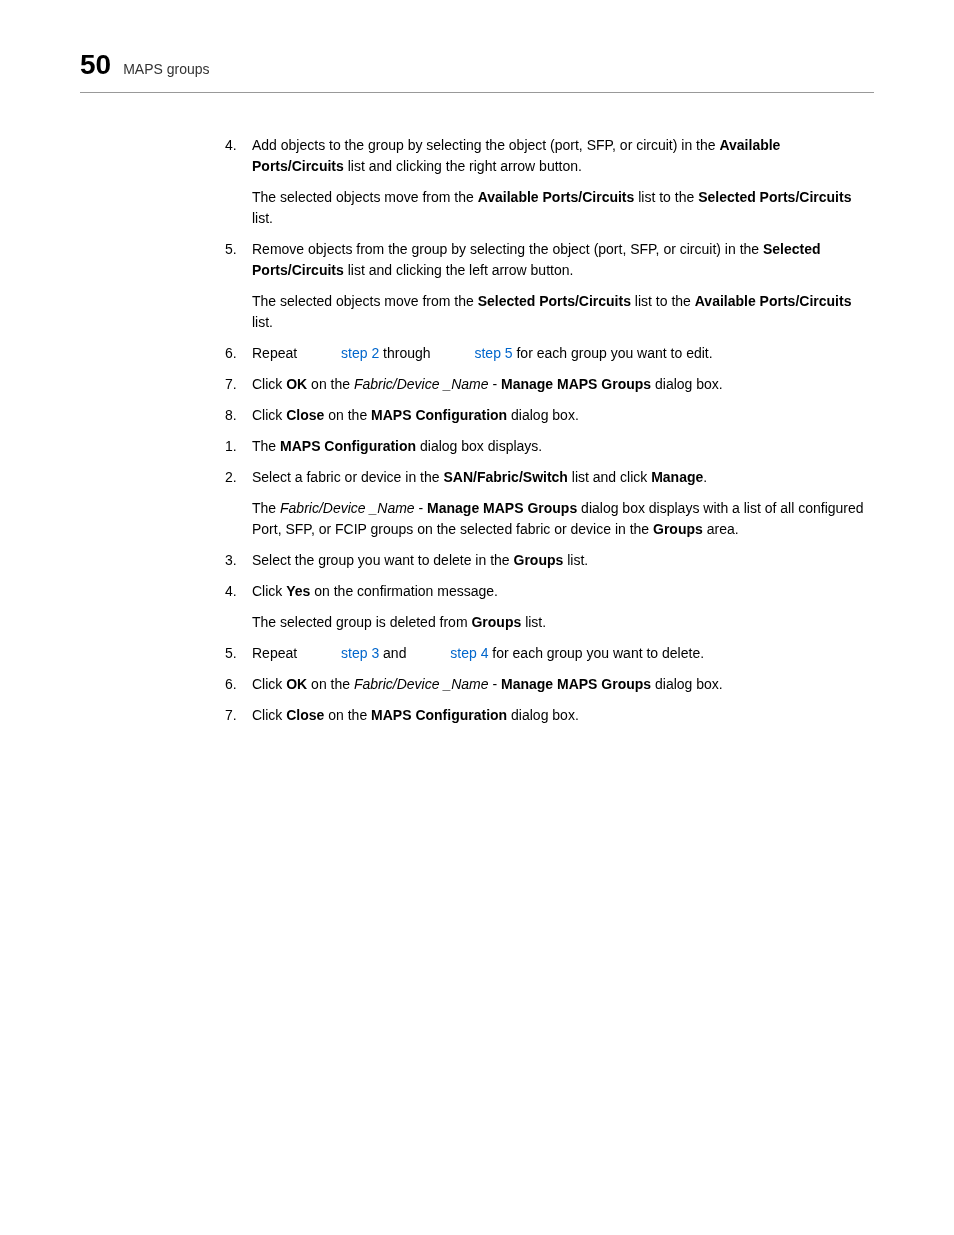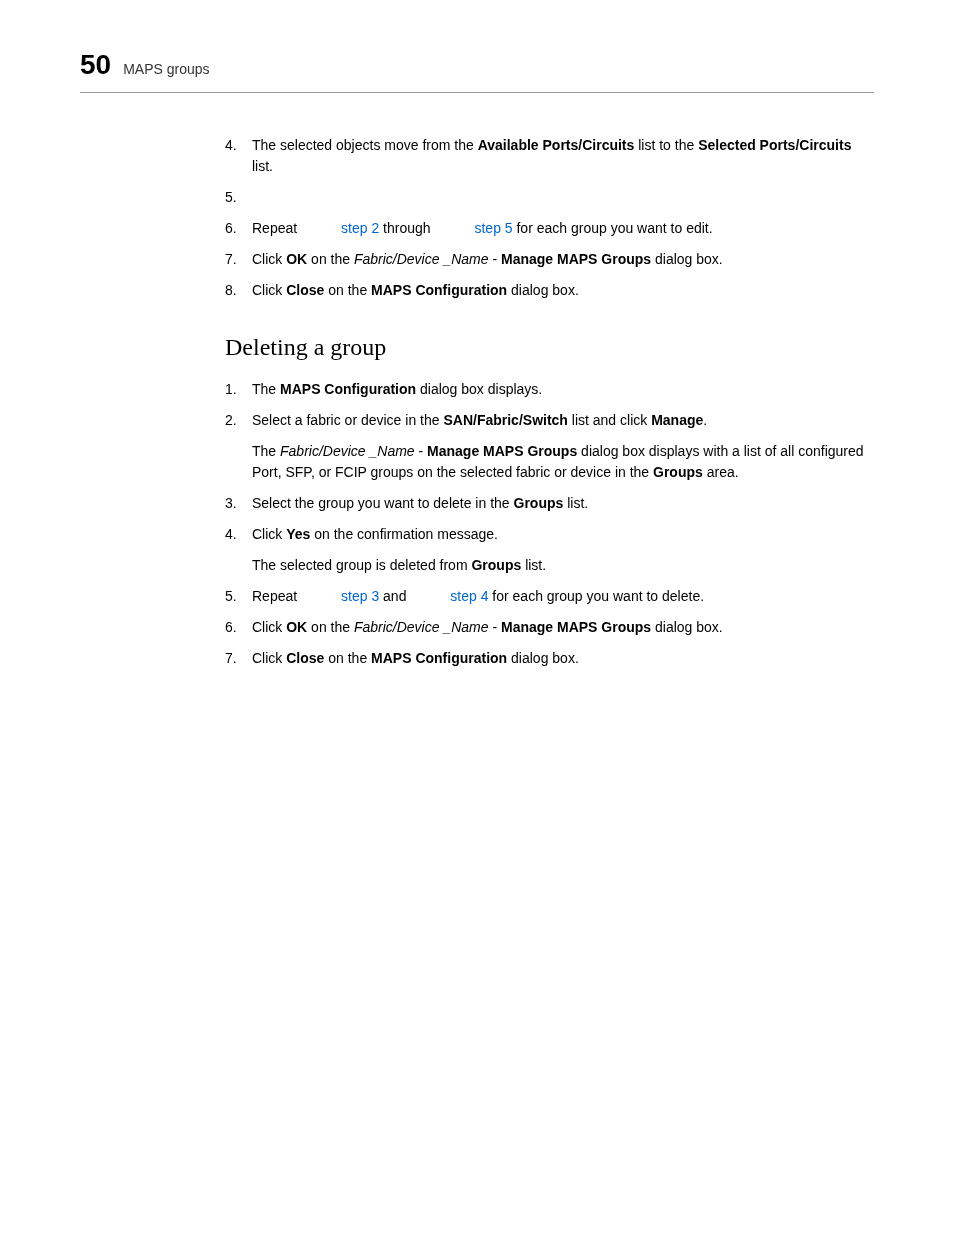--- a/index.html
+++ b/index.html
@@ -82,26 +82,29 @@
   <span class="header-title">MAPS groups</span>
 </div>
 <div class="divider"></div>
 
 <div class="content">
 
   <div id="section1-list">
       <div class="list-item">
         <div class="list-num">4.</div>
         <div class="list-body">
+          <p><span>Add objects to the group by selecting the object (port, SFP, or circuit) in the </span><span class="bold">Available Ports/Circuits</span><span> list and clicking the right arrow button.</span></p>
           <p><span>The selected objects move from the </span><span class="bold">Available Ports/Circuits</span><span> list to the </span><span class="bold">Selected Ports/Circuits</span><span> list.</span></p>
         </div>
       </div>
       <div class="list-item">
         <div class="list-num">5.</div>
         <div class="list-body">
+          <p><span>Remove objects from the group by selecting the object (port, SFP, or circuit) in the </span><span class="bold">Selected Ports/Circuits</span><span> list and clicking the left arrow button.</span></p>
+          <p><span>The selected objects move from the </span><span class="bold">Selected Ports/Circuits</span><span> list to the </span><span class="bold">Available Ports/Circuits</span><span> list.</span></p>
         </div>
       </div>
       <div class="list-item">
         <div class="list-num">6.</div>
         <div class="list-body">
           <p><span>Repeat </span><span class="link">step 2</span><span> through </span><span class="link">step 5</span><span> for each group you want to edit.</span></p>
         </div>
       </div>
       <div class="list-item">
         <div class="list-num">7.</div>
@@ -110,21 +113,20 @@
         </div>
       </div>
       <div class="list-item">
         <div class="list-num">8.</div>
         <div class="list-body">
           <p><span>Click </span><span class="bold">Close</span><span> on the </span><span class="bold">MAPS Configuration</span><span> dialog box.</span></p>
         </div>
       </div>
     </div>
 
-  <h2 class="heading">Deleting a group</h2>
 
   <div id="section2-list">
       <div class="list-item">
         <div class="list-num">1.</div>
         <div class="list-body">
           <p><span>The </span><span class="bold">MAPS Configuration</span><span> dialog box displays.</span></p>
         </div>
       </div>
       <div class="list-item">
         <div class="list-num">2.</div>

